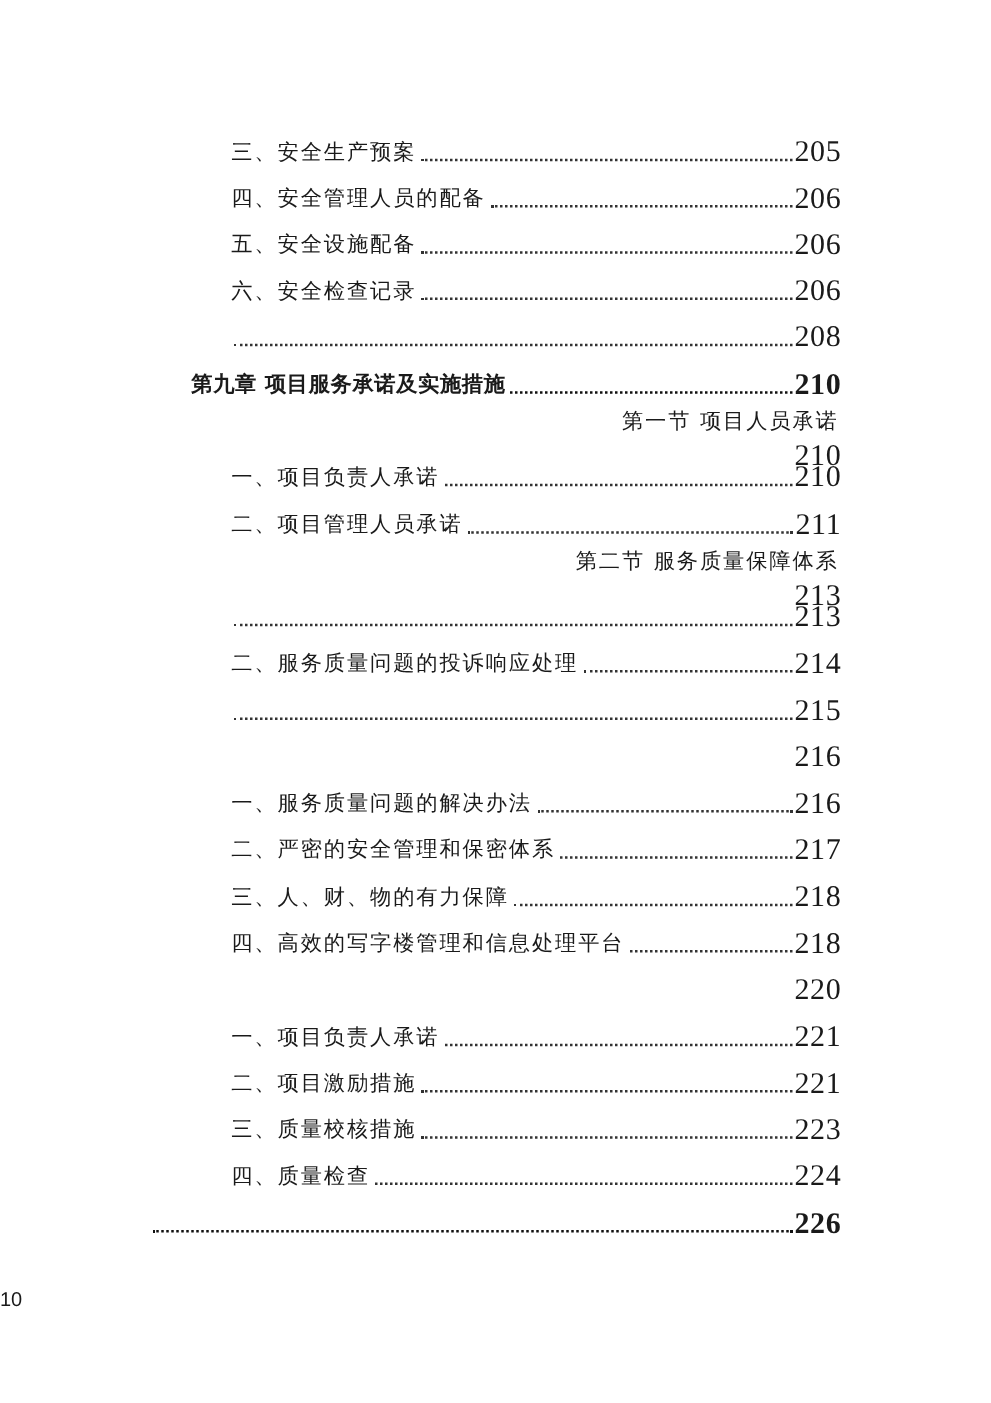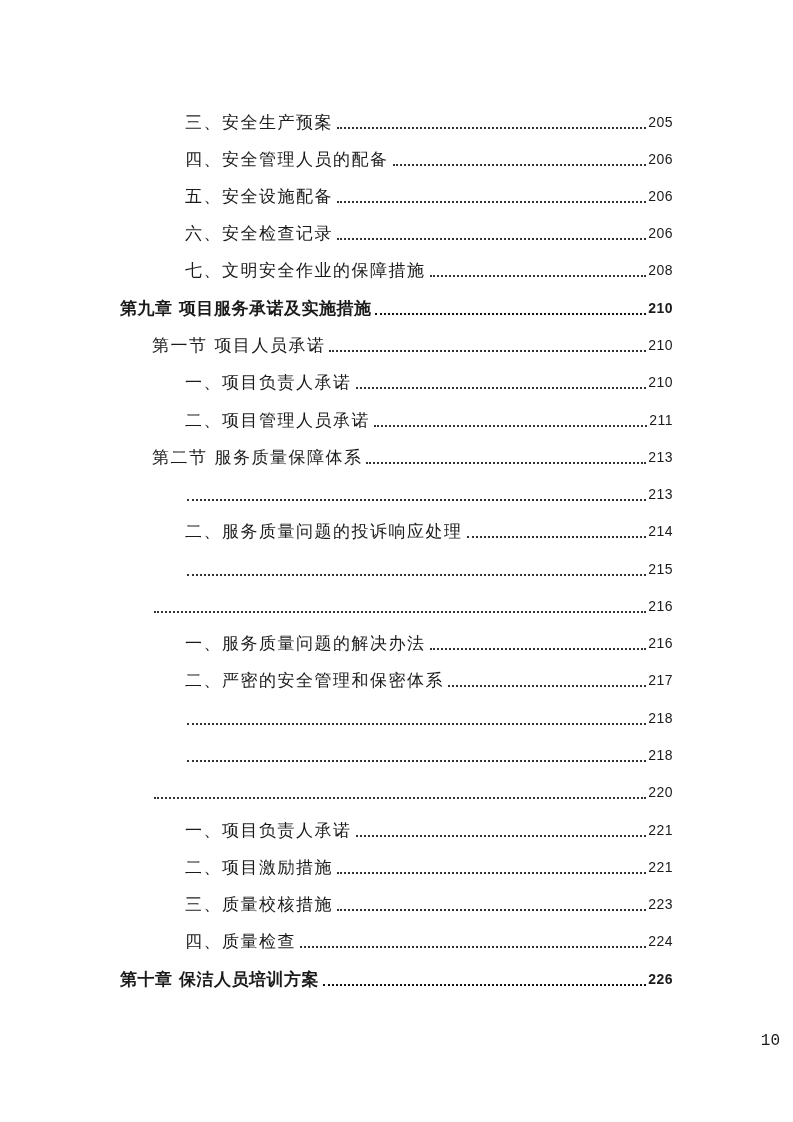--- a/index.html
+++ b/index.html
@@ -4,28 +4,28 @@
   <style>
     html, body { margin: 0; padding: 0; background: #ffffff; }
     body { width: 793px; height: 1122px; position: relative; overflow: hidden;
            font-family: "DejaVu Sans", "Liberation Sans", sans-serif; color: #1a1a1a; }
     .toc { position: absolute; left: 0; top: 0; width: 793px; }
     .entry { position: absolute; left: 0; height: 30px; display: flex; align-items: flex-end;
              font-size: 17px; line-height: 22px; white-space: nowrap; }
     .entry .label { flex: 0 0 auto; letter-spacing: 1.5px; padding-right: 2px; }
     .entry .leader { flex: 1 1 auto; overflow: hidden; white-space: nowrap; margin: 0 2px 4px 2px;
                      border-bottom: 2px dotted #333; height: 1px; }
-    .entry .page { flex: 0 0 auto; font-family: Liberation Sans, sans-serif; font-size: 14px; letter-spacing: 0.5px; }
+    .entry .page { flex: 0 0 auto; font-family: Liberation Serif, serif; font-size: 24px; letter-spacing: 0.5px; }
     .lvl-chapter { left: 120px; width: 553px; font-weight: bold; }
-    .lvl-chapter .label { letter-spacing: 0.5px; }
+    .lvl-chapter .label { letter-spacing: 0.5px; margin-left: 33px; }
     .lvl-chapter .leader { border-bottom: 2.5px dotted #111; }
-    .lvl-section { left: 152px; width: 521px; }
+    .lvl-section { left: 152px; width: 521px; flex-direction: column; }
     .lvl-item { left: 185px; width: 488px; }
-    .footer { position: absolute; top: 1032px; left: 0; width: 780px; text-align: right;
-              font-family: Liberation Mono, monospace; font-size: 16px; }
+    .footer { position: absolute; top: 1032px; left: 0; width: 780px; text-align: left;
+              font-family: Liberation Sans, sans-serif; font-size: 16px; }
   </style>
 </head>
 <body>
 
 <div class="toc">
   <div class="entry lvl-item" style="top:103px">
     <span class="label">三、安全生产预案</span>
     <span class="leader"></span>
     <span class="page">205</span>
   </div>
@@ -38,21 +38,20 @@
     <span class="label">五、安全设施配备</span>
     <span class="leader"></span>
     <span class="page">206</span>
   </div>
   <div class="entry lvl-item" style="top:214px">
     <span class="label">六、安全检查记录</span>
     <span class="leader"></span>
     <span class="page">206</span>
   </div>
   <div class="entry lvl-item" style="top:251px">
-    <span class="label">七、文明安全作业的保障措施</span>
     <span class="leader"></span>
     <span class="page">208</span>
   </div>
   <div class="entry lvl-chapter" style="top:289px">
     <span class="label">第九章  项目服务承诺及实施措施</span>
     <span class="leader"></span>
     <span class="page">210</span>
   </div>
   <div class="entry lvl-section" style="top:326px">
     <span class="label">第一节  项目人员承诺</span>
@@ -95,24 +94,26 @@
     <span class="label">一、服务质量问题的解决办法</span>
     <span class="leader"></span>
     <span class="page">216</span>
   </div>
   <div class="entry lvl-item" style="top:661px">
     <span class="label">二、严密的安全管理和保密体系</span>
     <span class="leader"></span>
     <span class="page">217</span>
   </div>
   <div class="entry lvl-item" style="top:699px">
+    <span class="label">三、人、财、物的有力保障</span>
     <span class="leader"></span>
     <span class="page">218</span>
   </div>
   <div class="entry lvl-item" style="top:736px">
+    <span class="label">四、高效的写字楼管理和信息处理平台</span>
     <span class="leader"></span>
     <span class="page">218</span>
   </div>
   <div class="entry lvl-section" style="top:773px">
     <span class="leader"></span>
     <span class="page">220</span>
   </div>
   <div class="entry lvl-item" style="top:811px">
     <span class="label">一、项目负责人承诺</span>
     <span class="leader"></span>
@@ -127,19 +128,18 @@
     <span class="label">三、质量校核措施</span>
     <span class="leader"></span>
     <span class="page">223</span>
   </div>
   <div class="entry lvl-item" style="top:922px">
     <span class="label">四、质量检查</span>
     <span class="leader"></span>
     <span class="page">224</span>
   </div>
   <div class="entry lvl-chapter" style="top:960px">
-    <span class="label">第十章  保洁人员培训方案</span>
     <span class="leader"></span>
     <span class="page">226</span>
   </div>
 </div>
 
 <div class="footer">10</div>
 
 </body></html>

